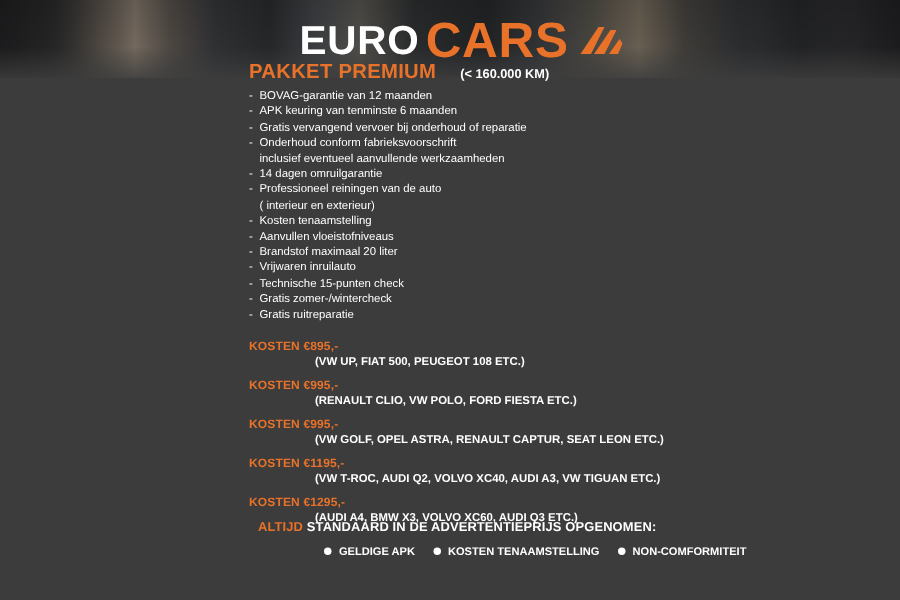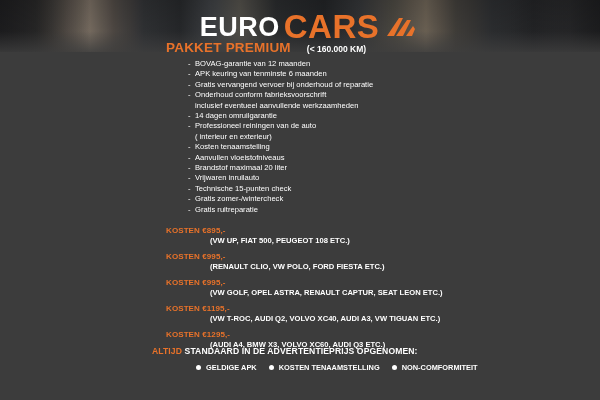--- a/index.html
+++ b/index.html
@@ -92,21 +92,20 @@
     list-style: none;
     margin: 0; padding: 0;
   }
   ul.feature-list li {
     color: #ffffff;
     font-size: 7.6px;
     line-height: 10.4px;
     padding-left: 7px;
     position: relative;
     white-space: nowrap;
-    margin-left: 22px;
   }
   ul.feature-list li.dash::before {
     content: "-";
     position: absolute; left: 0; top: 0;
     color: #ffffff;
   }
   ul.feature-list li.cont {
     padding-left: 7px;
   }
 
@@ -126,21 +125,21 @@
     color: #ffffff;
     font-size: 7.6px;
     font-weight: bold;
     line-height: 10px;
     padding-left: 44px;
   }
 
   
   .footer {
     position: absolute;
-    left: 152px; right: 26px;
+    left: 172px; right: 26px;
     bottom: 28px;
   }
   .footer-title {
     color: #e8722a;
     font-size: 8.6px;
     font-weight: bold;
     margin-bottom: 7px;
     letter-spacing: 0.1px;
   }
   .footer-title .std {

